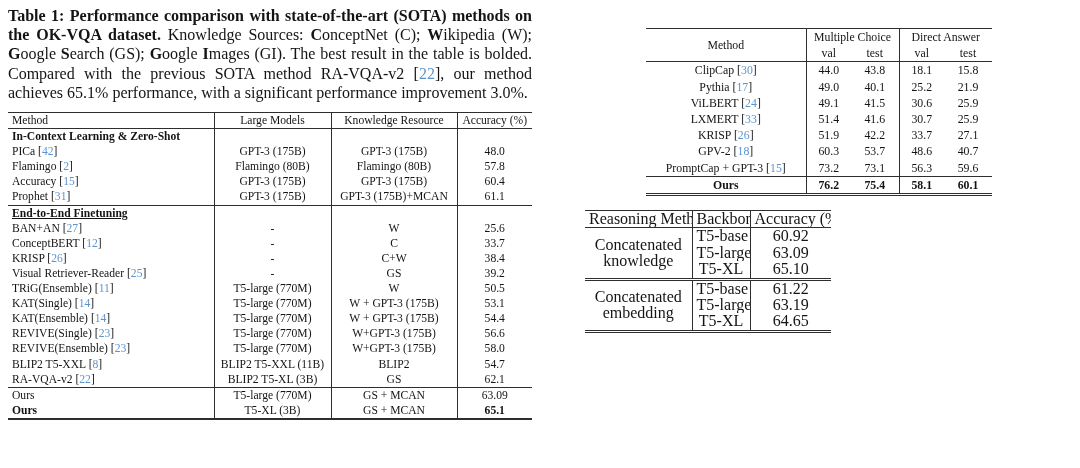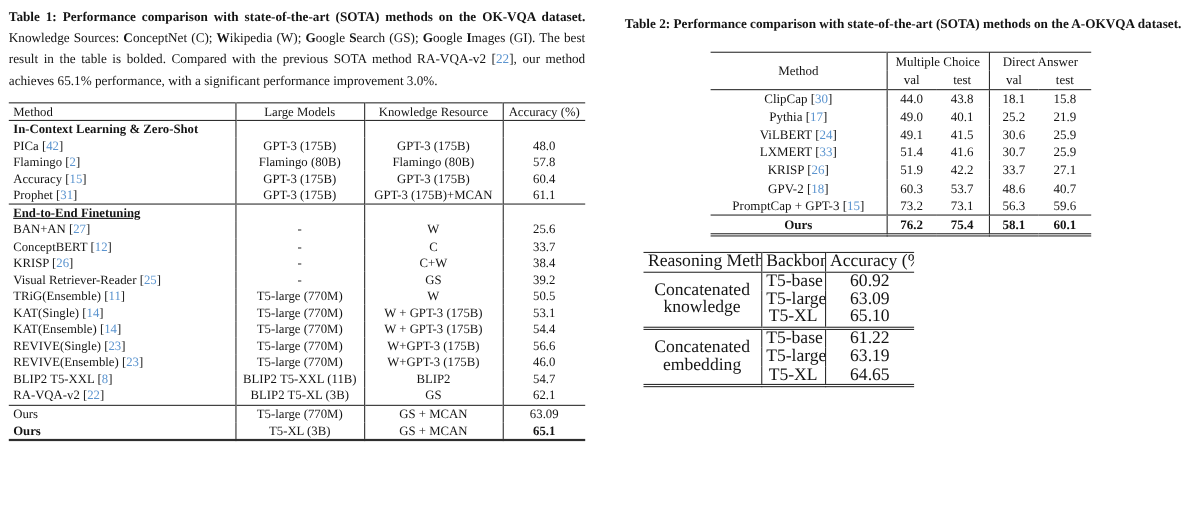--- a/index.html
+++ b/index.html
@@ -9,21 +9,21 @@
   }
   html,body{margin:0;padding:0;background:#ffffff;}
   .page{
     position:relative;width:1080px;height:468px;background:#ffffff;
     color:var(--text);font-family:"Liberation Serif","DejaVu Serif",serif;
     overflow:hidden;
   }
   .col-left{position:absolute;left:8px;top:6px;width:524px;}
   .col-right{position:absolute;left:568px;top:12px;width:512px;}
 
-  .caption{margin:0;font-size:12px;line-height:19.2px;text-align:justify;}
+  .caption{margin:0;font-size:16px;line-height:19.2px;text-align:justify;}
   .caption .b{font-weight:bold;}
   .cite{color:var(--cite);}
 
   table{border-collapse:collapse;table-layout:fixed;color:var(--text);}
   td,th{padding:0 4px;font-weight:normal;white-space:nowrap;overflow:hidden;text-align:center;}
   .bold{font-weight:bold;}
   .vl{border-left:1px solid var(--rule);}
 
   
   #t1{width:524px;margin-top:10px;font-size:11.6px;
@@ -155,21 +155,21 @@
           <tr>
             <td class="method"><span>REVIVE(Single)</span> [<span class="cite">23</span>]</td>
             <td class="vl">T5-large (770M)</td>
             <td class="vl">W+GPT-3 (175B)</td>
             <td class="vl">56.6</td>
           </tr>
           <tr>
             <td class="method"><span>REVIVE(Ensemble)</span> [<span class="cite">23</span>]</td>
             <td class="vl">T5-large (770M)</td>
             <td class="vl">W+GPT-3 (175B)</td>
-            <td class="vl">46.0</td>
+            <td class="vl">58.0</td>
           </tr>
           <tr>
             <td class="method"><span>BLIP2 T5-XXL</span> [<span class="cite">8</span>]</td>
             <td class="vl">BLIP2 T5-XXL (11B)</td>
             <td class="vl">BLIP2</td>
             <td class="vl">54.7</td>
           </tr>
           <tr>
             <td class="method"><span>RA-VQA-v2</span> [<span class="cite">22</span>]</td>
             <td class="vl">BLIP2 T5-XL (3B)</td>
@@ -186,21 +186,20 @@
             <td class="method bold"><span>Ours</span></td>
             <td class="vl">T5-XL (3B)</td>
             <td class="vl">GS + MCAN</td>
             <td class="vl bold">65.1</td>
           </tr>
         </tbody>
     </table>
   </section>
 
   <section class="col-right">
-    <p class="caption" id="t2cap"><span class="b ">Table 2: Performance comparison with state-of-the-art (SOTA) methods on the A-OKVQA dataset.</span></p>
     <table id="t2">
       <colgroup id="t2cols">
           <col style="width: 160px;">
           <col style="width: 45px;">
           <col style="width: 48px;">
           <col style="width: 45px;">
           <col style="width: 48px;">
         </colgroup>
       <thead id="t2head">
           <tr>

